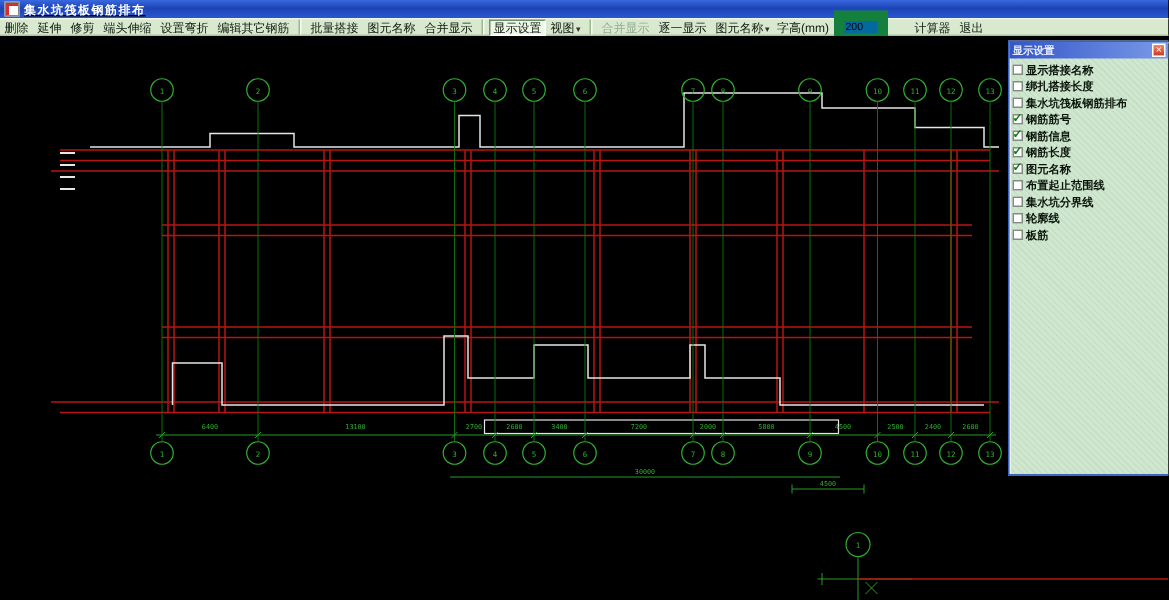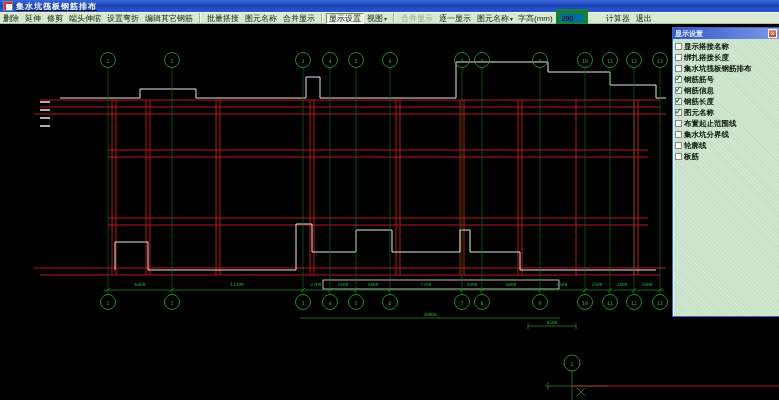--- a/index.html
+++ b/index.html
@@ -27,21 +27,21 @@
   .tbtn{
     font-family:inherit;font-size:8px;background:transparent;border:1px solid transparent;
     padding:0 2px;margin:0;line-height:9px;height:11px;color:#101c10;cursor:default;
   }
   .tbtn.pressed{background:#edf7e7;border-color:#6e8e6e #ffffff #ffffff #6e8e6e;}
   .tbtn.disabled{color:#94ac92;}
   .dd::after{content:"▾";font-size:6px;margin-left:1px;color:#333;}
   .sep{width:0;height:10px;border-left:1px solid #9cb892;border-right:1px solid #f4faf0;margin:0 3px;}
   .tlabel{margin:0 2px;}
   .tinput{
-    width:20px;height:8px;font-size:7px;font-family:inherit;border:5px solid #15803d;
+    width:20px;height:8px;font-size:7px;font-family:inherit;border:7px solid #15803d;
     background:#0369a1;padding:0 1px;margin:0 1px;
   }
   .gap{width:14px;}
   
   .canvas{position:absolute;top:24px;left:0;width:779px;height:376px;background:var(--canvas-bg,#000);}
   svg text{font-family:"DejaVu Sans Mono",monospace;}
   .gline{stroke:var(--grid,#0e7a0e);stroke-width:0.6;}
   .bubble{fill:none;stroke:var(--grid2,#2fae2f);stroke-width:0.8;}
   .btext{fill:var(--grid2,#2fae2f);font-size:5px;text-anchor:middle;}
   .redp{stroke:var(--red,#b81414);stroke-width:1;fill:none;}

